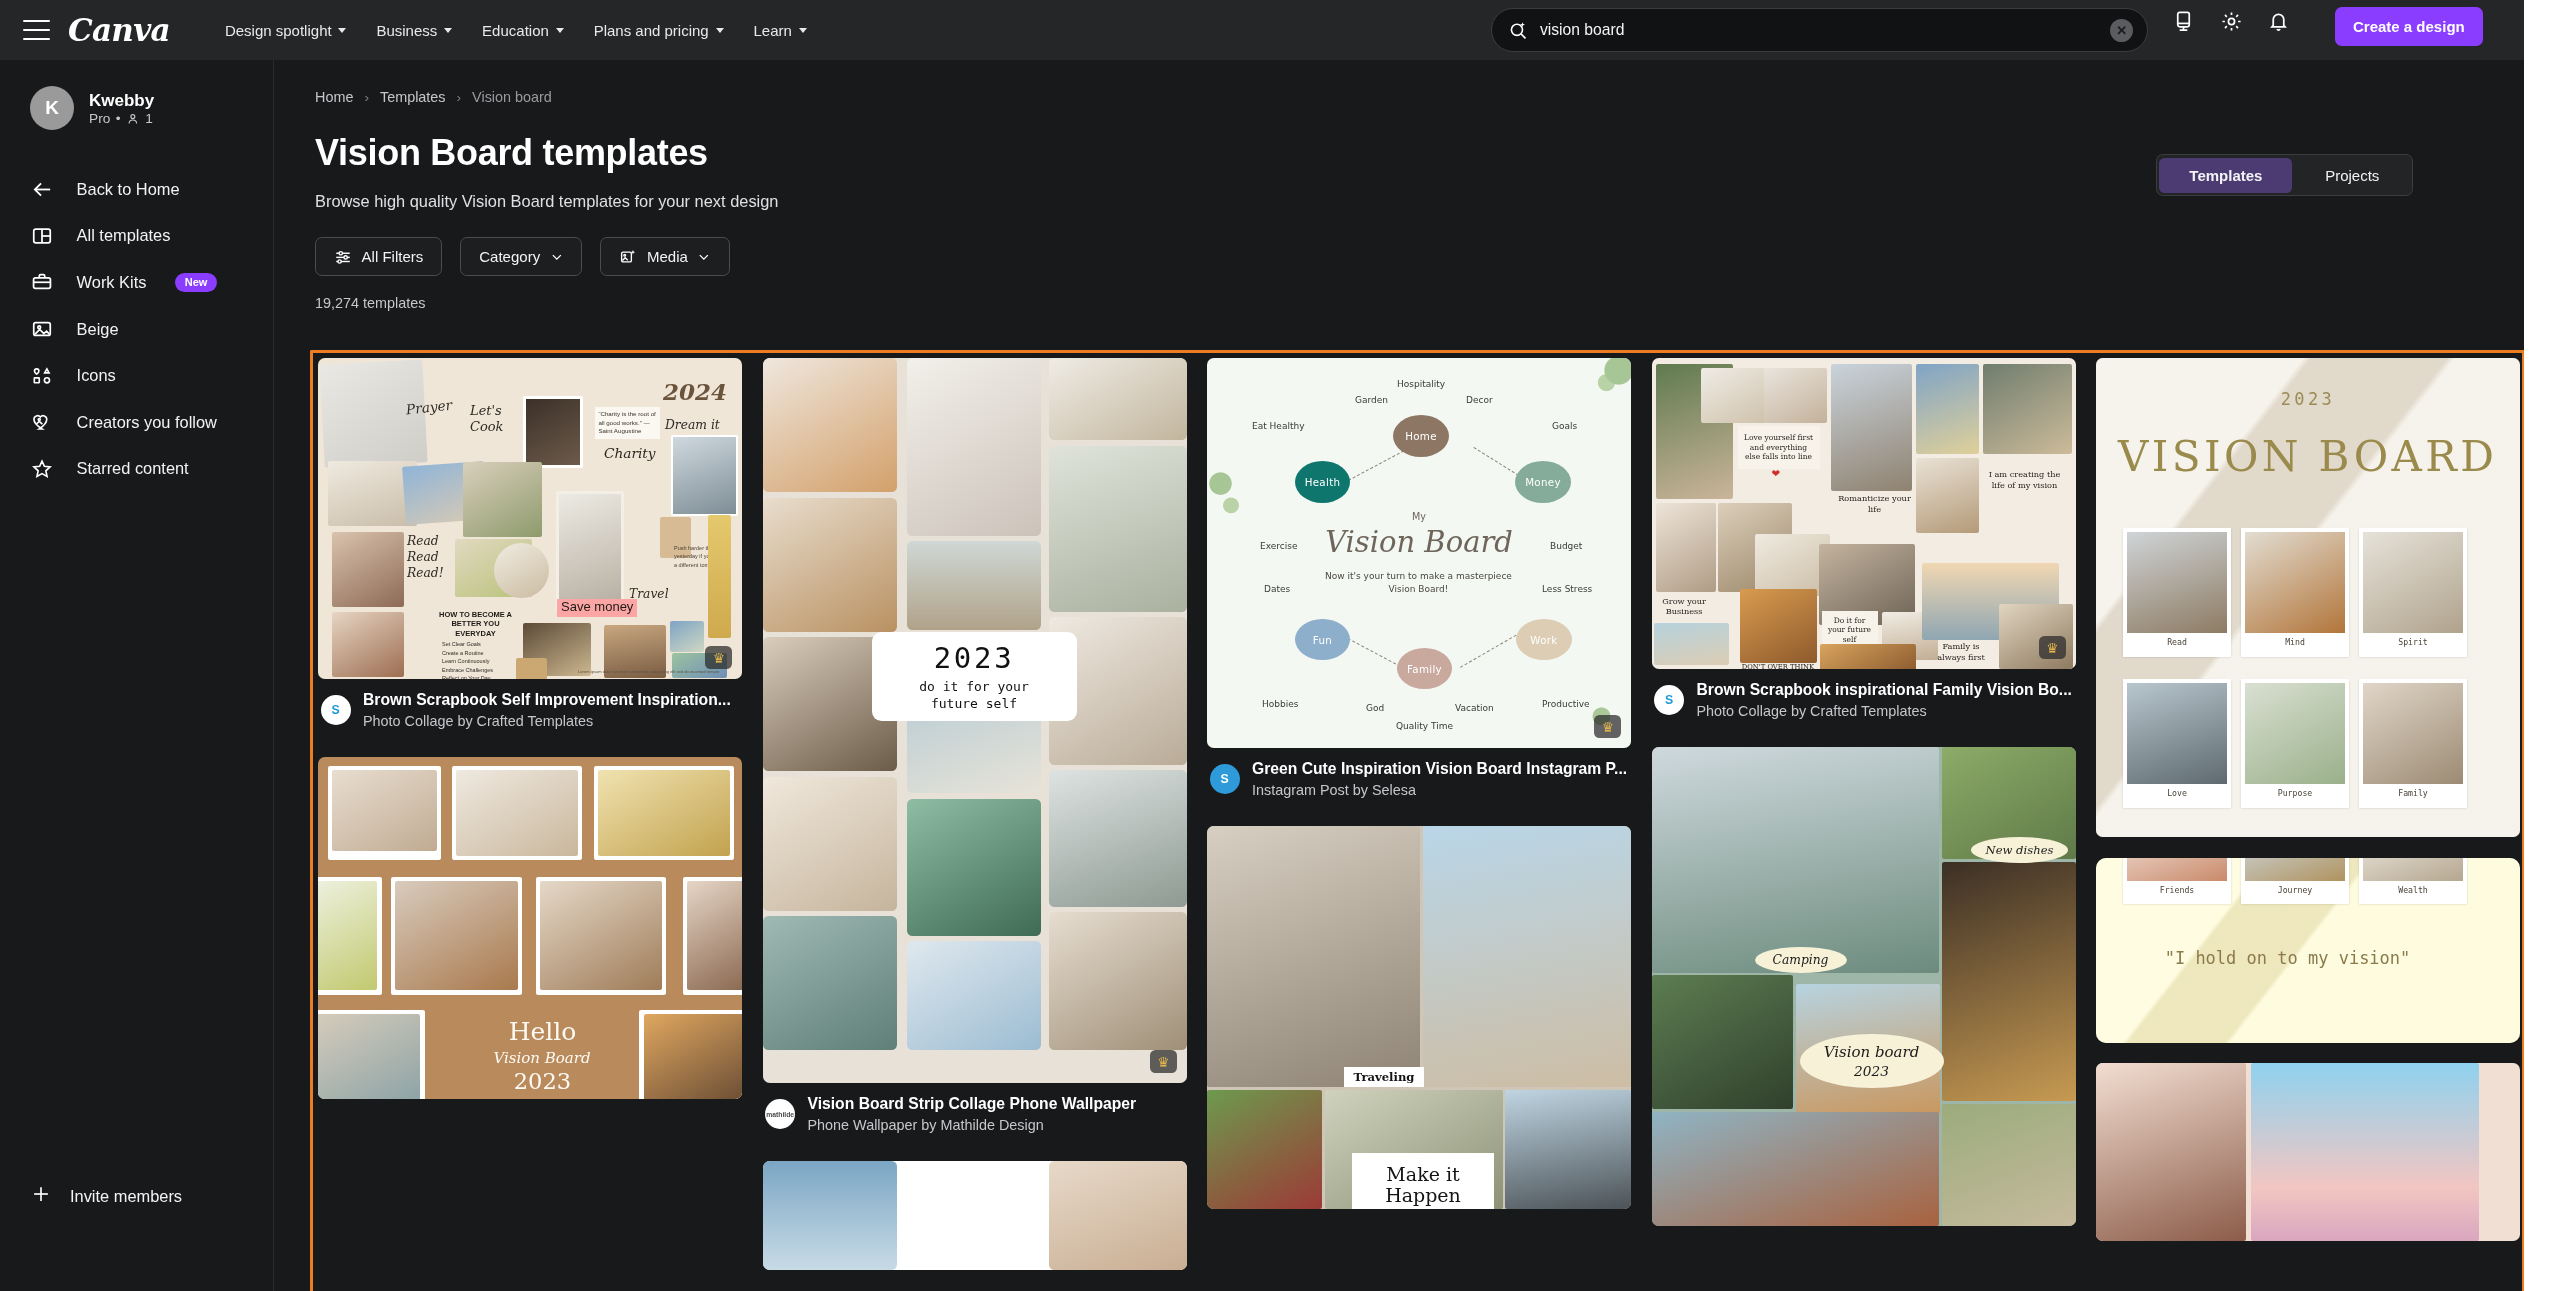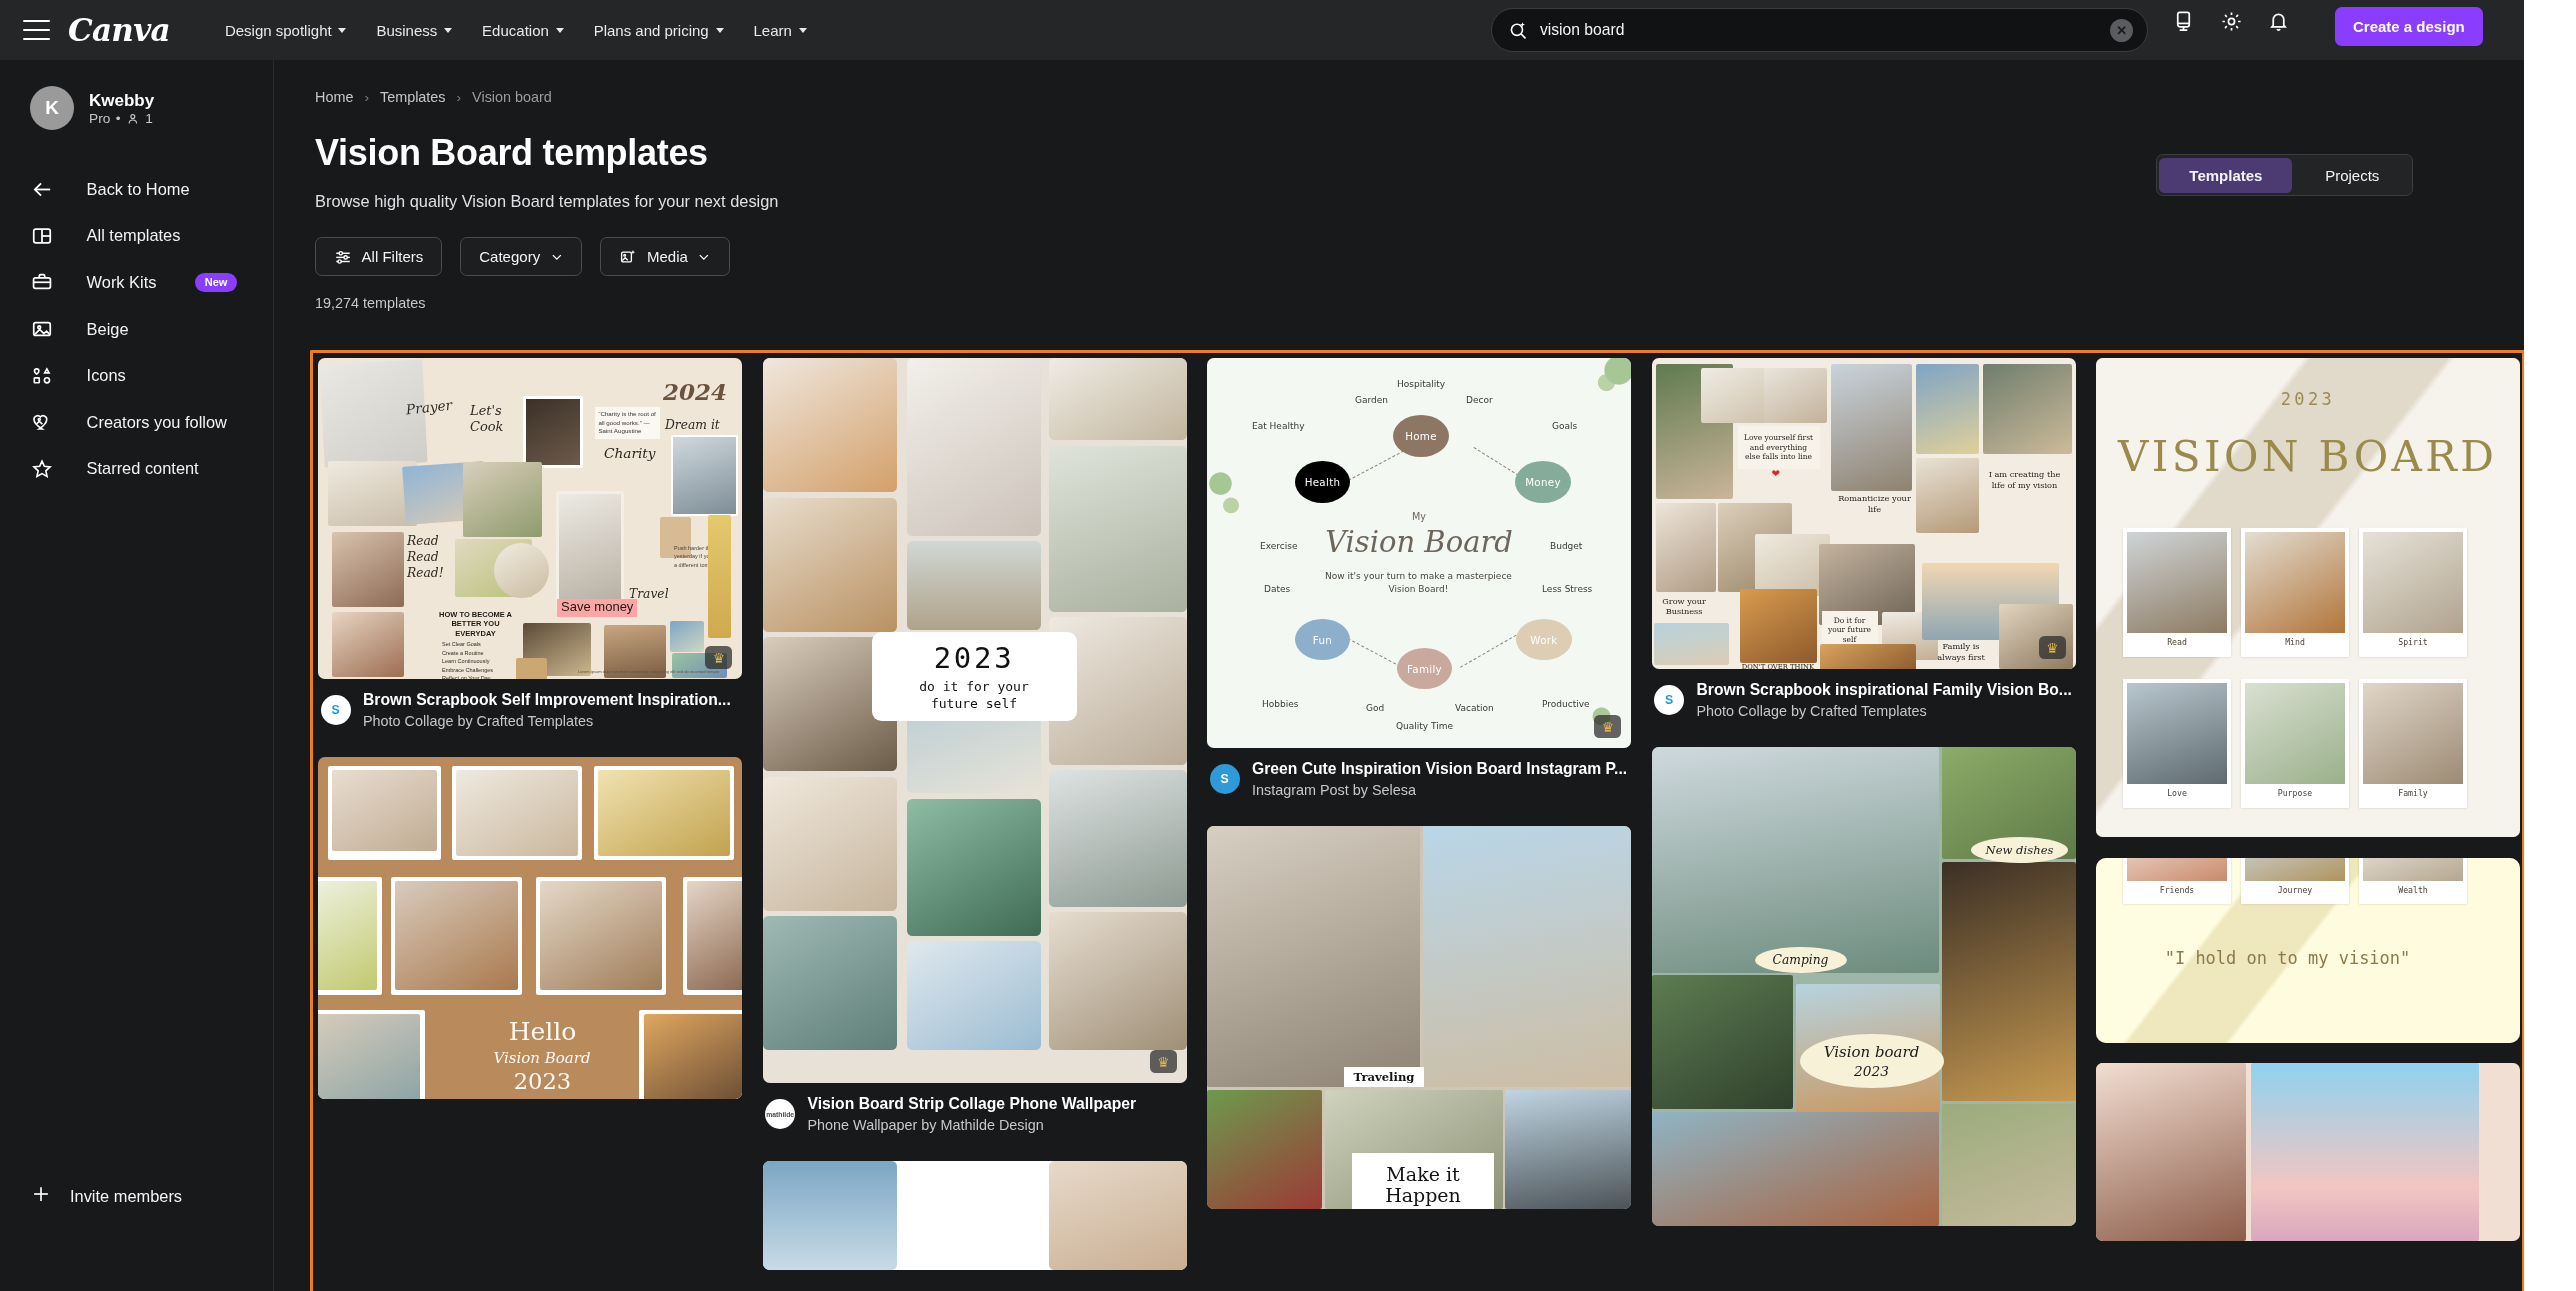--- a/index.html
+++ b/index.html
@@ -81,21 +81,21 @@
   .profile { display: flex; align-items: center; gap: 15px; padding: 26px 0 0 30px; }
   .avatar {
     width: 44px; height: 44px; border-radius: 50%;
     background: #9a9a9a; color: #fff; font-size: 19px; font-weight: 700;
     display: flex; align-items: center; justify-content: center; flex: none;
   }
   .profile-name { color: #fff; font-size: 17px; font-weight: 700; line-height: 1.25; }
   .profile-sub { color: #c6c7ca; font-size: 13.7px; display: flex; align-items: center; gap: 5.5px; }
   .navlist { margin-top: 36px; }
   .navitem {
-    display: flex; align-items: center; gap: 32px;
+    display: flex; align-items: center; gap: 22px;
     padding: 11px 30px; color: #f2f3f5; font-size: 16.4px;
     cursor: pointer; position: relative;
   }
   .navitem .ico { width: 24.6px; height: 24.6px; flex: none; display: flex; align-items: center; justify-content: center; }
   .badge-new {
     background: #8b3dff; color: #fff; font-size: 11px; font-weight: 700;
     padding: 3.4px 9.6px; border-radius: 9.6px; margin-left: 6.8px;
   }
   .invite {
     position: absolute; left: 0; bottom: 71px;
@@ -570,21 +570,21 @@
             <div style="position:absolute;right:0;top:0;width:82px;height:82px;background:radial-gradient(circle at 85% 15%,#9ec08b 0 14%,transparent 15%),radial-gradient(circle at 70% 30%,#b3cf9e 0 10%,transparent 11%);opacity:.9"></div>
             <div style="position:absolute;left:0;top:82px;width:75px;height:109px;background:radial-gradient(circle at 18% 40%,#9ec08b 0 12%,transparent 13%),radial-gradient(circle at 32% 60%,#b3cf9e 0 9%,transparent 10%);opacity:.9"></div>
             <div style="position:absolute;right:6.8px;bottom:6.8px;width:75px;height:82px;background:radial-gradient(circle at 70% 70%,#9ec08b 0 11%,transparent 12%);opacity:.85"></div>
 
             <div class="dash" style="left:141px;top:122px;width:68px;transform:rotate(-28deg)"></div>
             <div class="dash" style="left:267px;top:89px;width:68px;transform:rotate(32deg)"></div>
             <div class="dash" style="left:141px;top:280px;width:75px;transform:rotate(28deg)"></div>
             <div class="dash" style="left:253px;top:309px;width:75px;transform:rotate(-30deg)"></div>
 
             <div class="node" style="left:186px;top:57px;width:56px;height:42px;background:#8d7764">Home</div>
-            <div class="node" style="left:88px;top:103px;width:55px;height:42px;background:#000000">Health</div>
+            <div class="node" style="left:88px;top:103px;width:55px;height:42px;background:#0f766e">Health</div>
             <div class="node" style="left:308px;top:103px;width:56px;height:42px;background:#85ab9a">Money</div>
             <div class="node" style="left:88px;top:261px;width:55px;height:41px;background:#8dafcb">Fun</div>
             <div class="node" style="left:190px;top:290px;width:55px;height:41px;background:#c9a99e">Family</div>
             <div class="node" style="left:309px;top:261px;width:56px;height:41px;background:#ddcdb5">Work</div>
 
             <div class="mlabel" style="left:190px;top:20.5px">Hospitality</div>
             <div class="mlabel" style="left:148px;top:37px">Garden</div>
             <div class="mlabel" style="left:259px;top:37px">Decor</div>
             <div class="mlabel" style="left:45px;top:63px">Eat Healthy</div>
             <div class="mlabel" style="left:53px;top:183px">Exercise</div>

